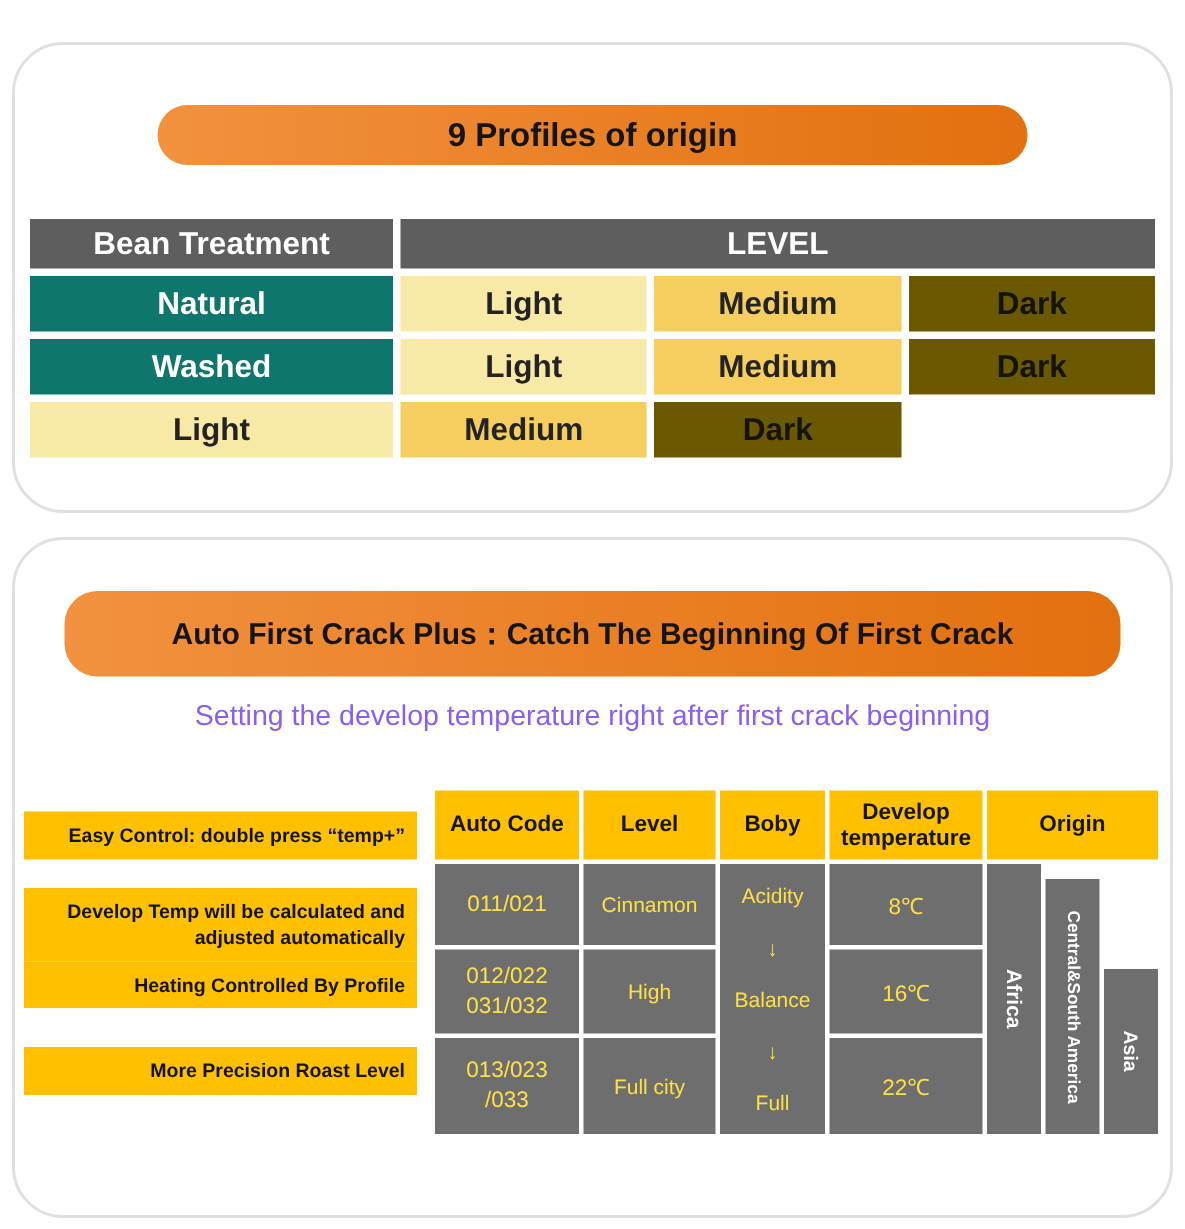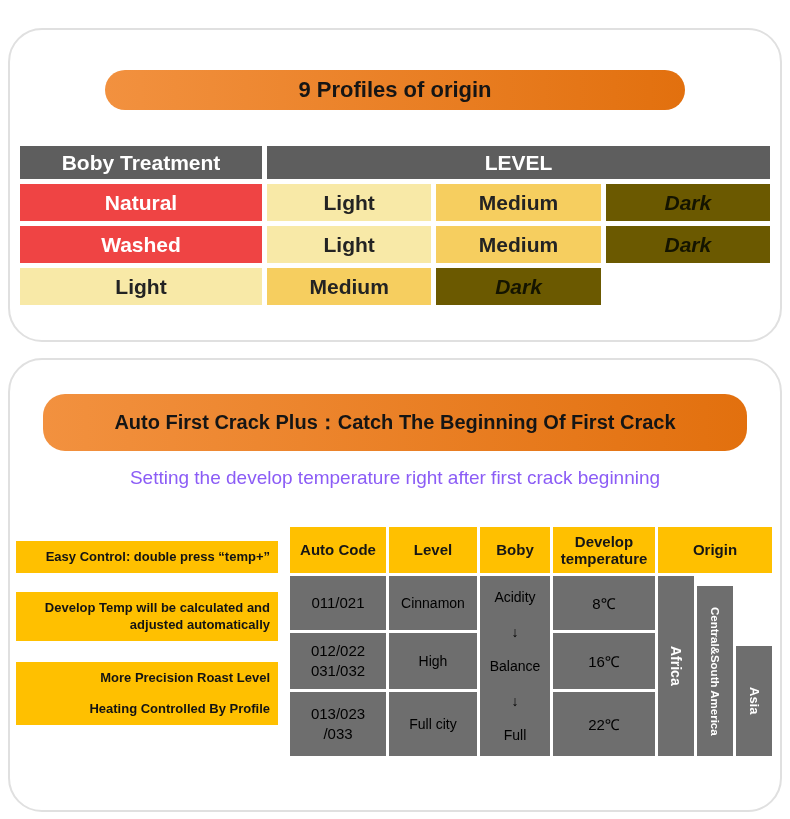--- a/index.html
+++ b/index.html
@@ -28,53 +28,53 @@
     color: #151515; font-weight: bold;
   }
   .pill1 { width: 580px; height: 40px; margin-top: 40px; font-size: 22px; }
   .pill2 { width: 704px; height: 57px; margin-top: 34px; font-size: 20px; }
 
   
   .t1 { display: grid; grid-template-columns: 242px 1fr 1fr 1fr; gap: 5px; margin: 36px 10px 0; }
   .t1c { display: flex; align-items: center; justify-content: center; font-size: 21px; font-weight: bold; height: 37px; }
   .t1c.head   { background: #5e5e5e; color: #fff; height: 33px; }
   .t1c.lvl    { grid-column: 2 / 5; }
-  .t1c.treat  { background: #ef4444; color: #fff; }
+  .t1c.treat  { background: #0f766e; color: #fff; }
   .t1c.light  { background: #f8e9a7; color: #232323; }
   .t1c.medium { background: #f6ce5f; color: #232323; }
-  .t1c.dark   { background: #6b5900; color: #141400; font-style: italic; }
+  .t1c.dark   { background: #6b5900; color: #141400; }
 
   
   .subtitle { margin-top: 16px; text-align: center; font-size: 19px; color: #8b5cf6; }
   .main { display: flex; margin: 38px 8px 0 6px; gap: 12px; }
 
   .features { width: 262px; padding-top: 14px; display: flex; flex-direction: column; box-sizing: border-box; text-align: right; }
   .feature {
     background: #ffc000; color: #131313;
     font-weight: bold; font-size: 13px; line-height: 1.35;
     padding: 7px 8px;
   }
   .f1 { margin-bottom: 19px; }
-  .f2 { margin-bottom: 21px; }
+  .f2 { }
   .f3 { margin-bottom: 26px; }
 
   .bt { flex: 1; }
   .bt-head { display: flex; gap: 3px; margin-bottom: 3px; }
   .hcell {
     background: #ffc000; color: #161616; font-weight: bold;
     font-size: 15px; line-height: 1.15;
     display: flex; align-items: center; justify-content: center; text-align: center;
     height: 46px; box-sizing: border-box; padding: 2px;
   }
   .wA { width: 96px; } .wB { width: 88px; } .wC { width: 70px; } .wD { width: 102px; } .wE { flex: 1; }
 
   .bt-body { display: flex; gap: 3px; }
   .bcol { display: flex; flex-direction: column; gap: 3px; }
   .gcell {
-    background: #6e6e6e; color: #000000;
+    background: #6e6e6e; color: #fde047;
     display: flex; align-items: center; justify-content: center; text-align: center;
     box-sizing: border-box;
   }
   .r1 { height: 54px; } .r2 { height: 56px; } .r3 { height: 64px; }
   .codes  { font-size: 15px; white-space: pre-line; line-height: 1.35; }
   .lvlcell { font-size: 14px; }
   .boby { height: 180px; flex-direction: column; justify-content: space-between; padding: 13px 0; font-size: 14px; }
   .temp { font-size: 15px; }
 
   .origin-col { display: flex; gap: 3px; align-items: flex-start; }
@@ -89,21 +89,21 @@
 </style>
 </head>
 <body>
 
 <div class="card" id="card-profiles">
   <div class="pill pill1">
     <span>9 Profiles of origin</span>
   </div>
 
   <div class="t1">
-    <div class="t1c head">Boby Treatment</div>
+    <div class="t1c head">Bean Treatment</div>
     <div class="t1c head lvl">LEVEL</div>
 
     <div class="t1c treat">Natural</div>
     <div class="t1c light">Light</div>
     <div class="t1c medium">Medium</div>
     <div class="t1c dark">Dark</div>
 
     <div class="t1c treat">Washed</div>
     <div class="t1c light">Light</div>
     <div class="t1c medium">Medium</div>
@@ -120,22 +120,22 @@
     <span>Auto First Crack Plus：Catch The Beginning Of First Crack</span>
   </div>
 
   <div class="subtitle">Setting the develop temperature right after first crack beginning</div>
 
   <div class="main">
 
     <div class="features">
       <div class="feature f1">Easy Control:  double press “temp+”</div>
       <div class="feature f2">Develop Temp will be calculated and adjusted automatically</div>
+      <div class="feature f3">Heating Controlled By Profile</div>
       <div class="feature f4">More Precision Roast Level</div>
-      <div class="feature f3">Heating Controlled By Profile</div>
     </div>
 
     <div class="bt">
       <div class="bt-head">
         <div class="hcell wA">Auto Code</div>
         <div class="hcell wB">Level</div>
         <div class="hcell wC">Boby</div>
         <div class="hcell wD">Develop temperature</div>
         <div class="hcell wE">Origin</div>
       </div>

